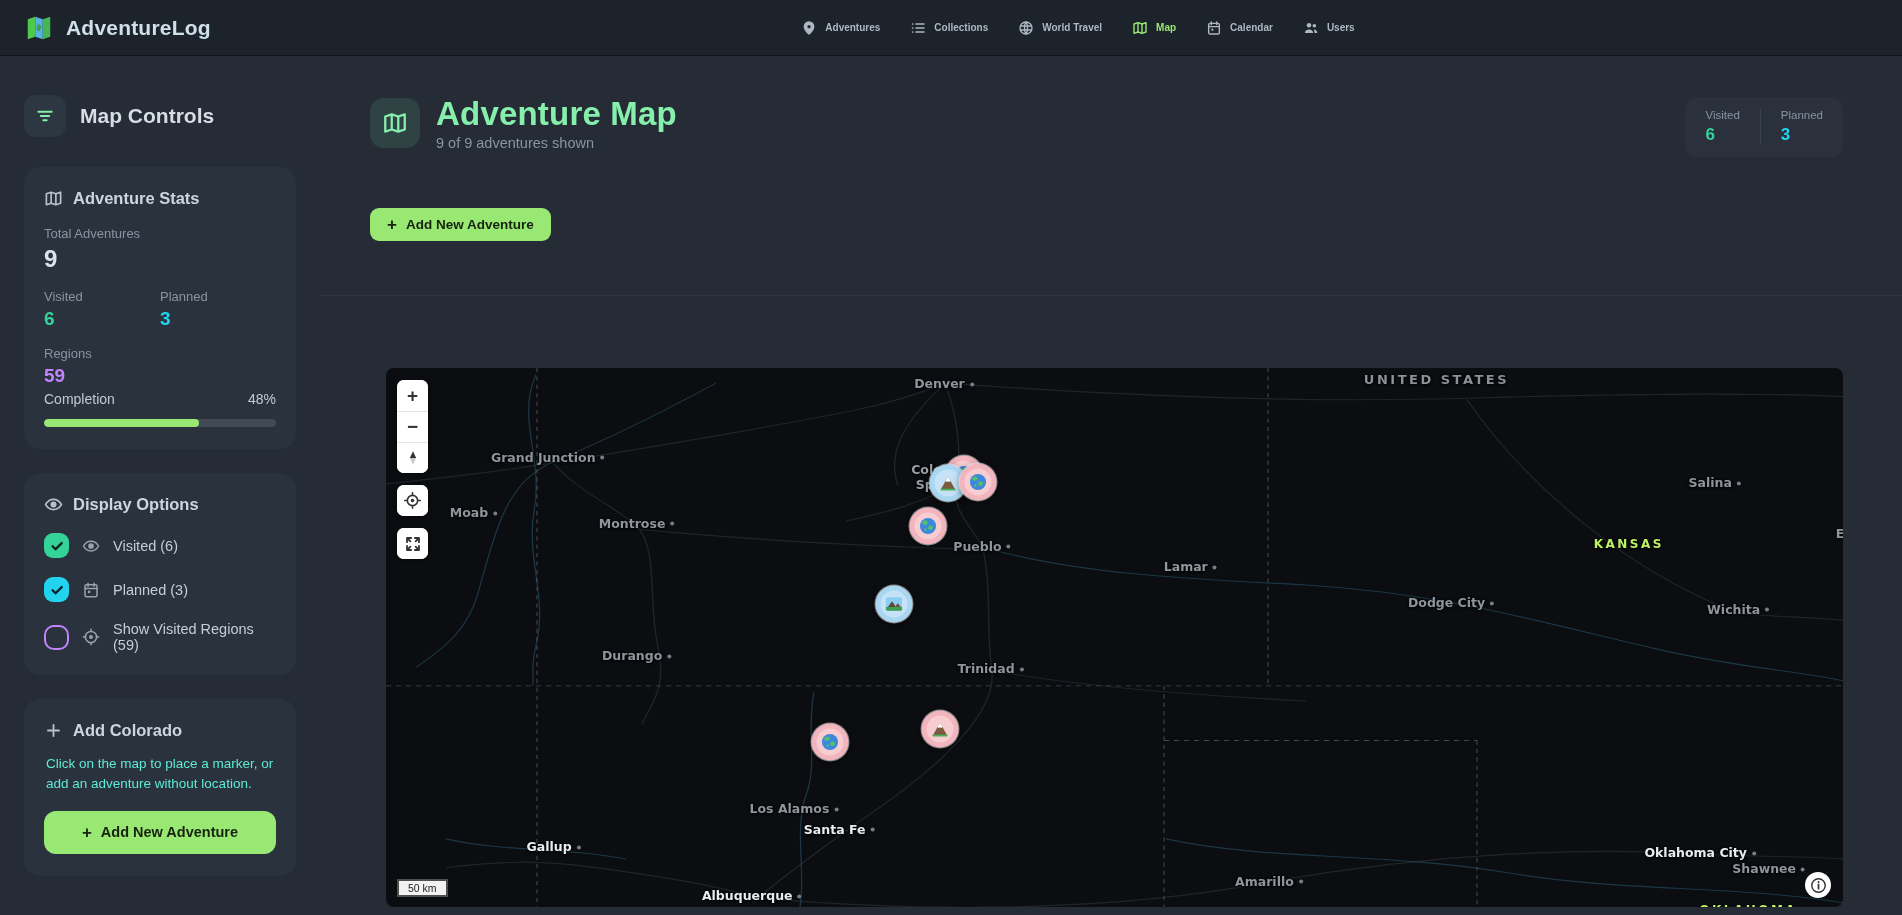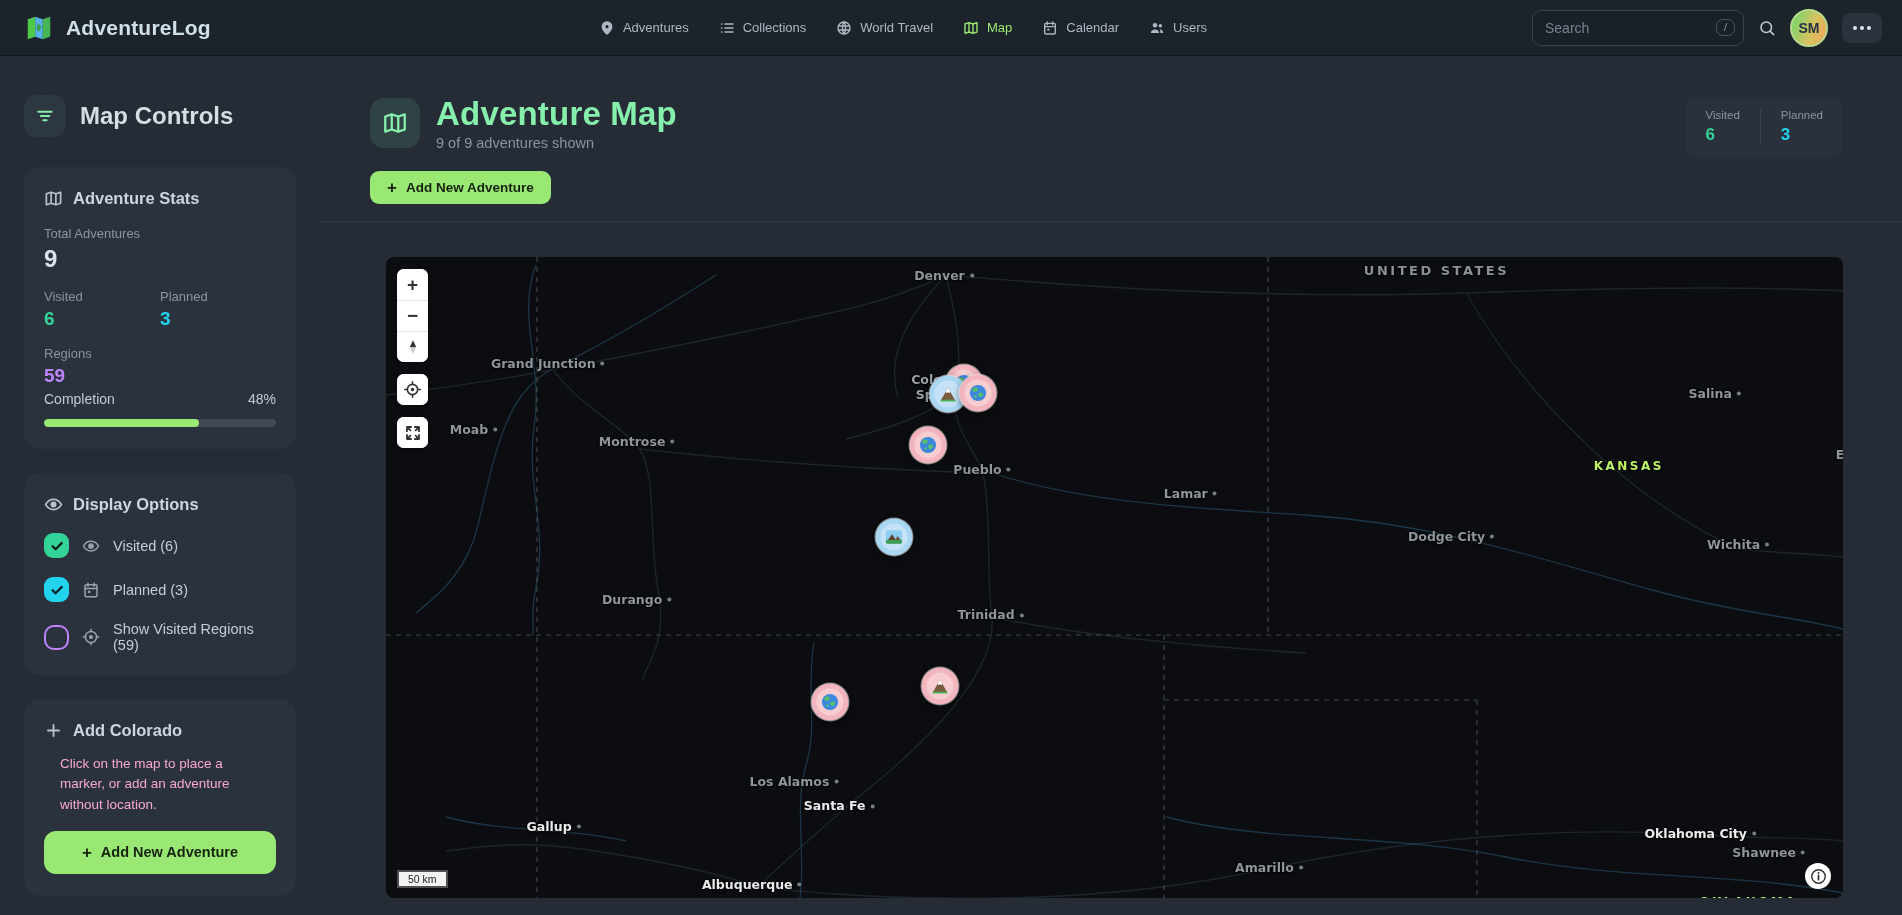--- a/index.html
+++ b/index.html
@@ -9,21 +9,21 @@
     --bg:#252c36; --bg-nav:#1d232b; --card:#2a323d; --accent:#86efac; --btn-green:#99e873;
     --teal:#34d399; --cyan:#22d3ee; --purple:#c084fc; --ring-pink:#f2b4bd; --ring-blue:#a9d7f2;
   }
   svg{display:block;}
   
   .navbar{height:56px; background:var(--bg-nav); display:flex; align-items:center;
     padding:0 20px 0 24px; border-bottom:1px solid rgba(0,0,0,.35);}
   .nav-left{display:flex; align-items:center; gap:12px; min-width:250px;}
   .app-title{font-size:21px; font-weight:800; color:#cfe0e8; letter-spacing:.2px;}
   .nav-center{display:flex; align-items:center; gap:30px; margin:0 auto;}
-  .nav-item{display:flex; align-items:center; gap:8px; font-size:13px; font-weight:400;
+  .nav-item{display:flex; align-items:center; gap:8px; font-size:10px; font-weight:700;
     color:#aeb7c2; cursor:pointer;}
   .nav-item svg{width:16px;height:16px;}
   .nav-item.active{color:var(--btn-green);}
   .nav-right{display:flex; align-items:center; gap:14px; min-width:250px; justify-content:flex-end;}
   .searchbox{display:flex; align-items:center; width:212px; height:36px; background:#1a2028;
     border:1px solid #39414c; border-radius:9px; padding:0 8px 0 12px;}
   .searchbox input{flex:1; min-width:0; background:transparent; border:none; outline:none;
     color:#cfd6de; font-size:14px; font-family:inherit;}
   .searchbox input::placeholder{color:#79828e;}
   .kbd{border:1px solid #4a525e; border-radius:7px; color:#8a93a0; font-size:11px;
@@ -35,49 +35,49 @@
     font-size:14px;font-weight:800;color:#253041;cursor:pointer;}
   .dots-btn{width:40px;height:30px;border-radius:8px;background:#2b323d;border:none;cursor:pointer;
     display:flex;align-items:center;justify-content:center;gap:3px;}
   .dots-btn i{width:4px;height:4px;border-radius:50%;background:#dfe5ea;display:block;}
   
   .layout{display:flex; height:851px;}
   .sidebar{width:320px; padding:39px 24px 0; flex-shrink:0;}
   .sb-header{display:flex;align-items:center;gap:14px;margin-bottom:30px;}
   .sb-tile{width:42px;height:42px;border-radius:12px;background:#2d3741;display:flex;
     align-items:center;justify-content:center;cursor:pointer;}
-  .sb-header h2{font-size:24px;font-weight:800;color:#d6dde5;}
+  .sb-header h2{font-size:21px;font-weight:800;color:#d6dde5;}
   .card{background:var(--card); border-radius:16px; padding:22px 20px; margin-bottom:24px;}
   .card-title{display:flex;align-items:center;gap:10px;font-size:16.5px;font-weight:800;
     color:#cdd5de; margin-bottom:18px;}
   .card-title svg{width:19px;height:19px;color:#b9c2cc;}
   .stat-label{font-size:13px;color:#8b93a1;margin-bottom:4px;}
   .stat-big{font-size:24px;font-weight:800;color:#dbe3ec;margin-bottom:16px;}
   .stat-grid{display:grid;grid-template-columns:1fr 1fr;margin-bottom:16px;}
   .stat-val{font-size:19px;font-weight:800;}
   .teal{color:var(--teal);} .cyan{color:var(--cyan);} .purple{color:var(--purple);}
   .completion-row{display:flex;justify-content:space-between;align-items:center;
     font-size:14px;color:#c2cad3;margin-top:4px;}
   .progress{height:8px;border-radius:4px;background:#414a55;margin-top:12px;overflow:hidden;}
   .progress .fill{height:100%;border-radius:4px;background:var(--btn-green);}
   .opt-row{display:flex;align-items:center;gap:13px;margin-top:19px;cursor:pointer;}
   .cb{width:25px;height:25px;border-radius:9px;flex-shrink:0;display:flex;align-items:center;
     justify-content:center;}
   .cb.unchecked{background:transparent;border:2px solid var(--purple);border-radius:10px;}
   .cb svg{width:14px;height:14px;}
   .opt-row .row-icon{width:18px;height:18px;color:#9aa3ad;flex-shrink:0;}
   .opt-label{font-size:14.5px;color:#c6cdd5;}
-  .add-desc{font-size:13.5px;line-height:1.5;color:#f9a8d4;margin:-4px 16px 16px;}
+  .add-desc{font-size:13.5px;line-height:1.5;color:#5eead4;margin:-4px 2px 16px;}
   .btn{display:inline-flex;align-items:center;justify-content:center;gap:9px;
     background:var(--btn-green); color:#17230f; font-weight:800; border:none; cursor:pointer;
     font-family:inherit;}
   .btn .plus{font-size:17px;font-weight:700;line-height:1;}
   .btn-block{width:100%;padding:13px 0;font-size:14.5px;border-radius:12px;}
   
-  .main{flex:1; padding:0 59px 0 50px; display:flex; flex-direction:column;}
+  .main{flex:1; padding:0 59px 0 50px; display:flex; flex-direction:column;gap:37px;}
   .page-head{display:flex;align-items:flex-start;justify-content:space-between;padding-top:39px;}
   .ph-left{display:flex;align-items:center;gap:16px;}
   .ph-tile{width:50px;height:50px;border-radius:14px;background:rgba(134,239,172,.12);
     display:flex;align-items:center;justify-content:center;}
   .ph-tile svg{width:26px;height:26px;color:var(--accent);}
   .page-title{font-size:33px;font-weight:800;color:var(--accent);letter-spacing:.2px;}
   .page-sub{font-size:14.5px;color:#8b93a1;margin-top:2px;}
   .counters{display:flex;align-items:stretch;background:#2a313c;border-radius:12px;
     padding:12px 0;margin-top:2px;}
   .counter{padding:0 20px;}
@@ -178,40 +178,20 @@
     <a class="nav-item">
       <svg viewBox="0 0 24 24" fill="currentColor">
           <circle cx="9" cy="8" r="3.4"></circle>
           <path d="M2.8 19.5c0-3.2 2.8-5.3 6.2-5.3s6.2 2.1 6.2 5.3z"></path>
           <circle cx="17" cy="8.6" r="2.7"></circle>
           <path d="M16.4 14.3c2.9.3 5 2.3 5 5.2h-4.2"></path>
         </svg>
       <span>Users</span>
     </a>
   </div>
-  <div class="nav-right">
-    <div class="searchbox">
-      <input placeholder="Search" style="">
-      <span class="kbd">/</span>
-    </div>
-    <button class="icon-btn">
-      <svg width="18" height="18" viewBox="0 0 24 24" fill="none" stroke="currentColor" stroke-width="2.1" stroke-linecap="round">
-          <circle cx="11" cy="11" r="7"></circle>
-          <path d="M16.5 16.5 21 21"></path>
-        </svg>
-    </button>
-    <div class="avatar">
-      <span>SM</span>
-    </div>
-    <button class="dots-btn">
-      <i></i>
-        <i></i>
-        <i></i>
-    </button>
-  </div>
 </nav>
 
 <div class="layout">
 
   <aside class="sidebar">
     <div class="sb-header">
       <div class="sb-tile">
         <svg width="20" height="20" viewBox="0 0 24 24" fill="none" stroke="#86efac" stroke-width="2.4" stroke-linecap="round">
             <path d="M4 7h16M7 12h10M10 17h4"></path>
           </svg>

